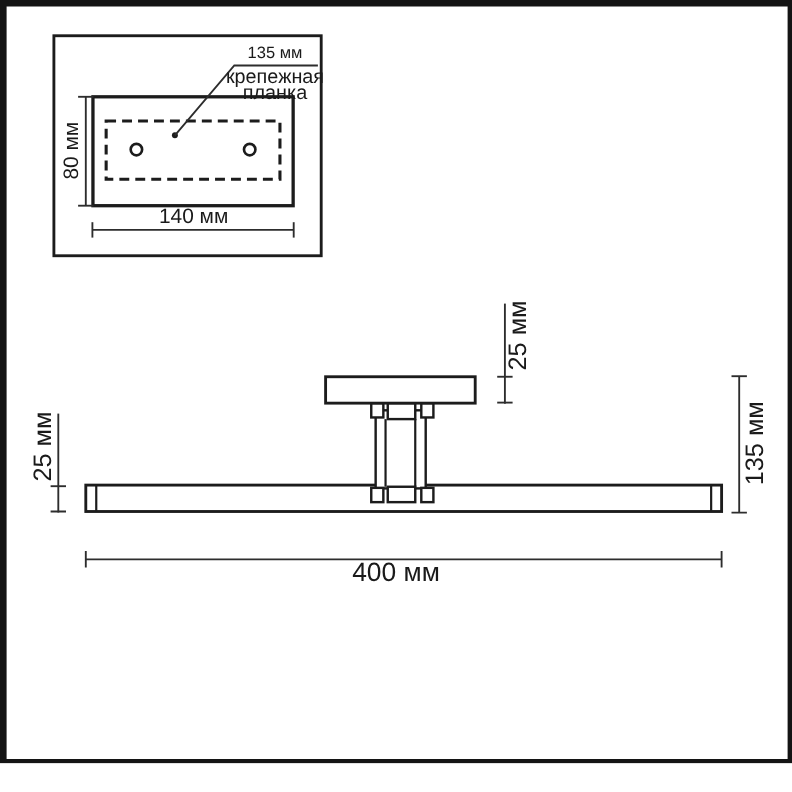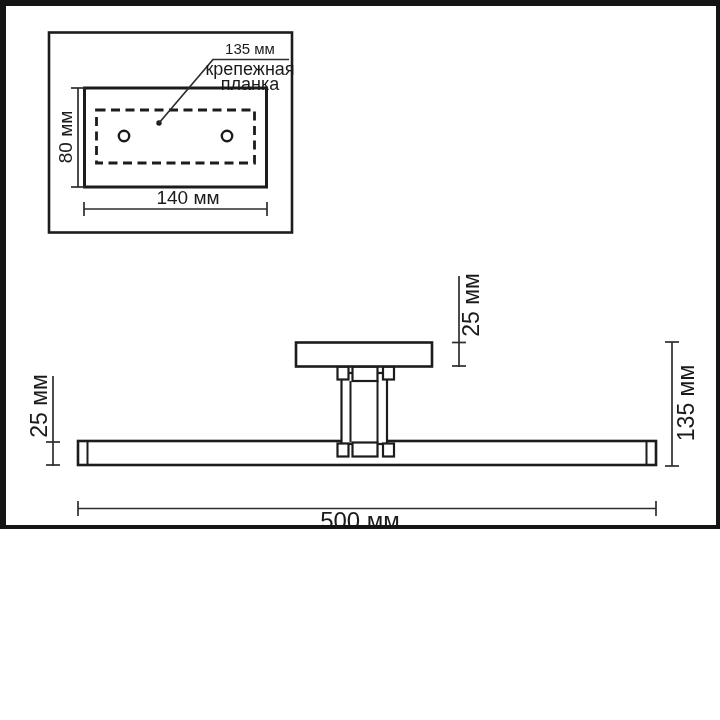--- a/index.html
+++ b/index.html
@@ -4,21 +4,21 @@
 <style>
   html, body {
     margin: 0;
     padding: 0;
     background: #ffffff;
     font-family: "Liberation Sans", "DejaVu Sans", sans-serif;
   }
   #canvas {
     position: relative;
     width: 720px;
-    height: 529px;
+    height: 694px;
     background: #ffffff;
     overflow: hidden;
   }
   .frame {
     position: absolute;
     inset: 0;
     box-sizing: border-box;
     border-style: solid;
     border-color: #141414;
     border-width: 6px 4px 4px 6px;
@@ -137,24 +137,24 @@
     <div class="callout">
       <div class="value">135 мм</div>
       <div class="plate-name">
         <div>крепежная</div>
         <div>планка</div>
       </div>
     </div>
 
     <div class="vlabel dim-label-inset" style="left:66px; top:137px;">80 мм</div>
 
-    <div class="hlabel dim-label-inset" style="left:176px; top:198px;margin-left:12px;">140 мм</div>
+    <div class="hlabel dim-label-inset" style="left:176px; top:198px;">140 мм</div>
 
     <div class="vlabel dim-label-main" style="left:471px; top:305px;">25 мм</div>
 
     <div class="vlabel dim-label-main" style="left:39px; top:406px;">25 мм</div>
 
     <div class="vlabel dim-label-main" style="left:686px; top:403px;">135 мм</div>
 
-    <div class="hlabel dim-label-long" style="left:360px; top:521px;">500 мм</div>
+    <div class="hlabel dim-label-long" style="left:360px; top:521px;">400 мм</div>
   </div>
 
 </div>
 
 </body></html>

